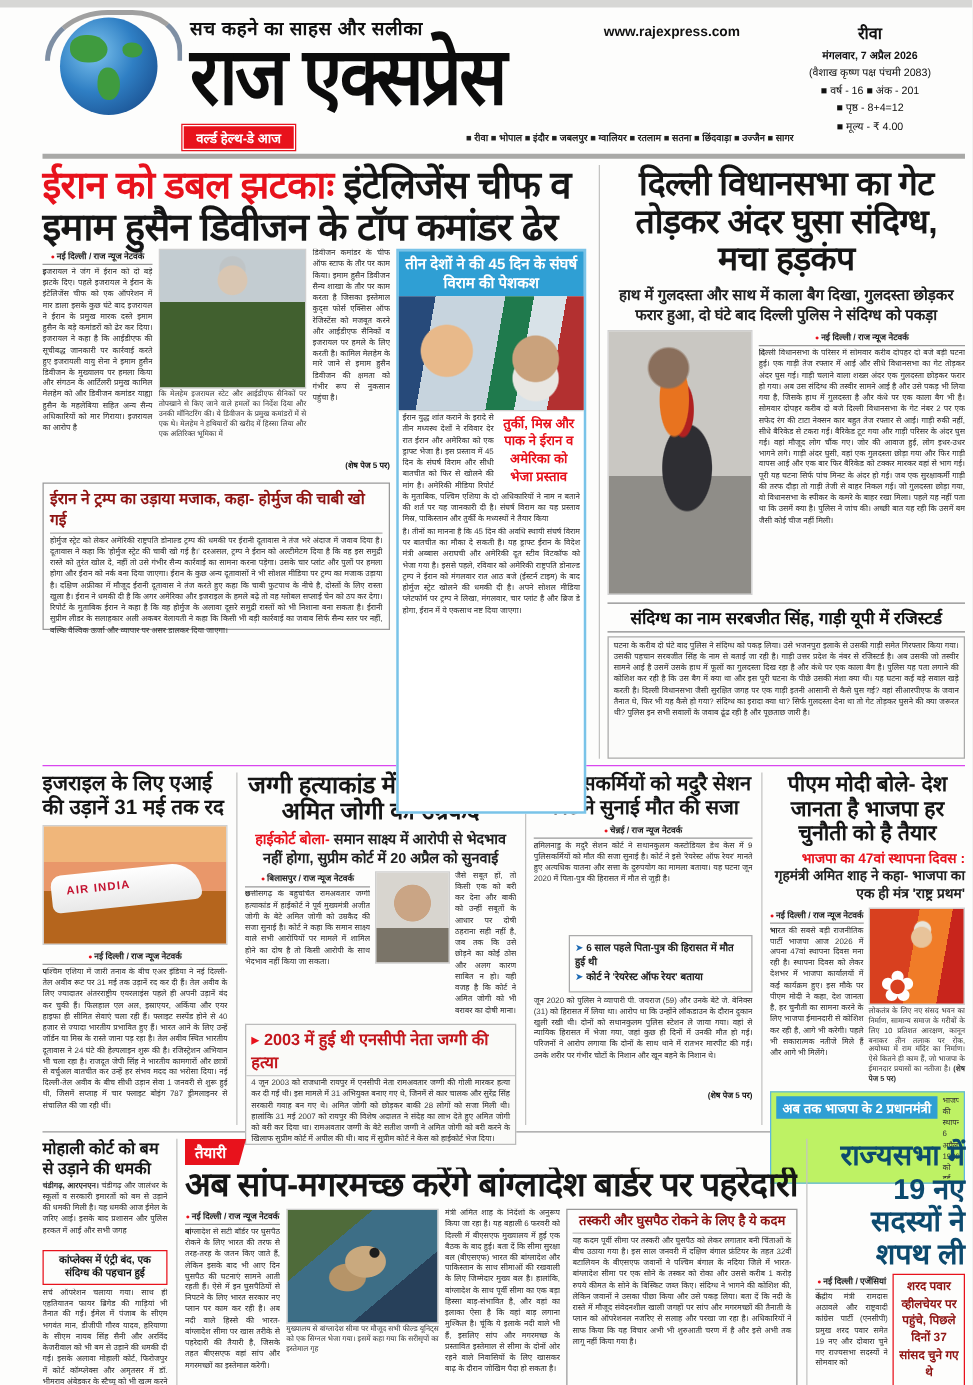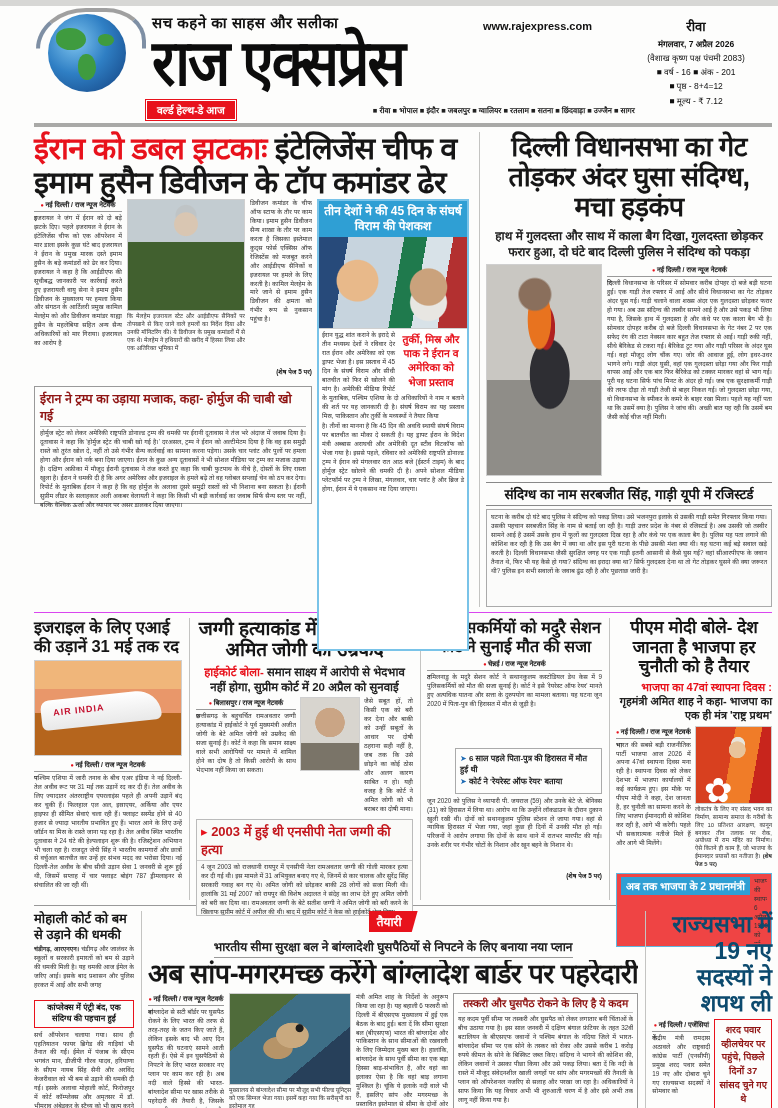--- a/index.html
+++ b/index.html
@@ -123,31 +123,31 @@
   .modi-subhead { font-size:11px; font-weight:700; text-align:right; line-height:1.3; margin:3px 0; }
   .modi-subhead .red { color:#e8121c; }
   .modi-flex { display:flex; gap:4px; }
   .modi-t { flex:0 0 58px; }
   .modi-wrap { flex:1 1 auto; }
   .modi-img { height:78px; background:
       radial-gradient(circle at 55% 30%, #e8c39a 12%, transparent 13%),
       radial-gradient(circle at 56% 22%, #e8e4da 9%, transparent 10%),
       linear-gradient(100deg,#d8401f 0 45%, #f07c28 45% 75%, #c8251c 75% 100%); position:relative; border:1px solid #cfcfcf;}
   .lotus { position:absolute; left:8px; bottom:-4px; font-size:34px; color:#fff; line-height:1; }
-  .bjp-box { border:1px solid #5fb7e0; background:#ef4444; margin-top:4px; padding:3px 4px; }
+  .bjp-box { border:1px solid #5fb7e0; background:#bef264; margin-top:4px; padding:3px 4px; }
   .bjp-chip { float:left; background:#2f9fd4; color:#fff; font-size:10.5px; font-weight:800; padding:2px 5px; margin:0 4px 2px 0; }
 
   
   .bot-region { display:flex; gap:7px; border-top:1px solid #999; margin-top:5px; padding-top:5px; height:228px; }
   .bot-c1 { flex:0 0 100px; }
   .bot-c1 h2 { font-size:13px; font-weight:800; line-height:1.2; color:#161616; }
   .bot-c1 .dateline { font-weight:700; }
   .entry-box { border:1px solid #e8121c; padding:2px 3px; margin:3px 0; font-size:8.2px; font-weight:800; text-align:center; line-height:1.3; color:#161616;}
   .bot-mid { flex:0 0 472px; }
-  .prep-row { display:flex; align-items:center; gap:6px;flex-direction:column; }
+  .prep-row { display:flex; align-items:center; gap:16px; }
   .prep-tab { background:#e8121c; color:#fff; font-size:12px; font-weight:800; padding:2px 16px 2px 8px;
               clip-path:polygon(0 0, 100% 0, 88% 100%, 0 100%); }
   .prep-kicker { font-size:12px; font-weight:800; color:#222; border-bottom:1px solid #999; flex:1; padding-bottom:2px; white-space:nowrap; overflow:hidden;}
   .bot-mid h1 { font-size:27px; font-weight:800; line-height:1.1; color:#161616; letter-spacing:-.5px; margin:2px 0 3px; white-space:nowrap; overflow:hidden;}
   .border-flex { display:flex; gap:5px; height:152px; }
   .border-t1 { flex:0 0 76px; }
   .snake-col { flex:0 0 122px; }
   .snake-img { height:92px; background:
       radial-gradient(circle at 58% 38%, #1d1d1d 4%, transparent 5%),
       radial-gradient(ellipse at 52% 46%, #c9a97e 18%, transparent 19%),
@@ -184,21 +184,21 @@
           <span class="website">www.rajexpress.com</span>
         </div>
         <div class="paper-title">राज एक्सप्रेस</div>
       </div>
       <div class="m-right">
         <div class="city">रीवा</div>
         <div class="bold">मंगलवार, 7 अप्रैल 2026</div>
         <div>(वैशाख कृष्ण पक्ष पंचमी 2083)</div>
         <div>■ वर्ष - 16  ■ अंक - 201</div>
         <div>■ पृष्ठ - 8+4=12</div>
-        <div>■ मूल्य - ₹ 7.12</div>
+        <div>■ मूल्य - ₹ 4.00</div>
       </div>
     </div>
     <div class="badge-row">
       <span class="health-badge">वर्ल्ड हेल्थ-डे आज</span>
       <span class="cities">■ रीवा ■ भोपाल ■ इंदौर ■ जबलपुर ■ ग्वालियर ■ रतलाम ■ सतना ■ छिंदवाड़ा ■ उज्जैन ■ सागर</span>
     </div>
     <div class="rule-thick"></div>
 
     <div class="top-region">
 
@@ -325,21 +325,20 @@
       <div class="bot-c1">
         <h2>मोहाली कोर्ट को बम से उड़ाने की धमकी</h2>
         <div class="body-txt" style="margin-top:3px; height:52px;"><b class="dateline">चंडीगढ़, आरएनएन।</b> <span>चंडीगढ़ और जालंधर के स्कूलों व सरकारी इमारतों को बम से उड़ाने की धमकी मिली है। यह धमकी आज ईमेल के जरिए आई। इसके बाद प्रशासन और पुलिस हरकत में आई और सभी जगह</span></div>
         <div class="entry-box">कांप्लेक्स में एंट्री बंद, एक संदिग्ध की पहचान हुई</div>
         <div class="body-txt" style="height:108px;"><span>सर्च ऑपरेशन चलाया गया। साथ ही एहतियातन फायर ब्रिगेड की गाड़ियां भी तैनात की गईं। ईमेल में पंजाब के सीएम भगवंत मान, डीजीपी गौरव यादव, हरियाणा के सीएम नायब सिंह सैनी और अरविंद केजरीवाल को भी बम से उड़ाने की धमकी दी गई। इसके अलावा मोहाली कोर्ट, फिरोजपुर में कोर्ट कॉम्प्लेक्स और अमृतसर में डॉ. भीमराव अंबेडकर के स्टैच्यू को भी खत्म करने की धमकी है।</span> </div>
       </div>
 
       <div class="bot-mid vdiv" style="padding-left:6px;">
         <div class="prep-row">
           <span class="prep-tab">तैयारी</span>
-          <span class="prep-kicker">भारतीय सीमा सुरक्षा बल ने बांग्लादेशी घुसपैठियों से निपटने के लिए बनाया नया प्लान</span>
         </div>
         <h1>अब सांप-मगरमच्छ करेंगे बांग्लादेश बार्डर पर पहरेदारी</h1>
         <div class="border-flex">
           <div class="border-t1">
             <div class="byline">नई दिल्ली / राज न्यूज नेटवर्क</div>
             <div class="body-txt first" style="height:138px;">बांग्लादेश से सटी बॉर्डर पर घुसपैठ रोकने के लिए भारत की तरफ से तरह-तरह के जतन किए जाते हैं, लेकिन इसके बाद भी आए दिन घुसपैठ की घटनाएं सामने आती रहती हैं। ऐसे में इन घुसपैठियों से निपटने के लिए भारत सरकार नए प्लान पर काम कर रही है। अब नदी वाले हिस्से की भारत-बांग्लादेश सीमा पर खास तरीके से पहरेदारी की तैयारी है, जिसके तहत बीएसएफ वहां सांप और मगरमच्छों का इस्तेमाल करेगी।</div>
           </div>
           <div class="snake-col">
             <div class="photo snake-img"></div>
             <div class="caption">मुख्यालय से बांग्लादेश सीमा पर मौजूद सभी फील्ड यूनिट्स को एक सिग्नल भेजा गया। इसमें कहा गया कि सरीसृपों का इस्तेमाल गृह</div>

